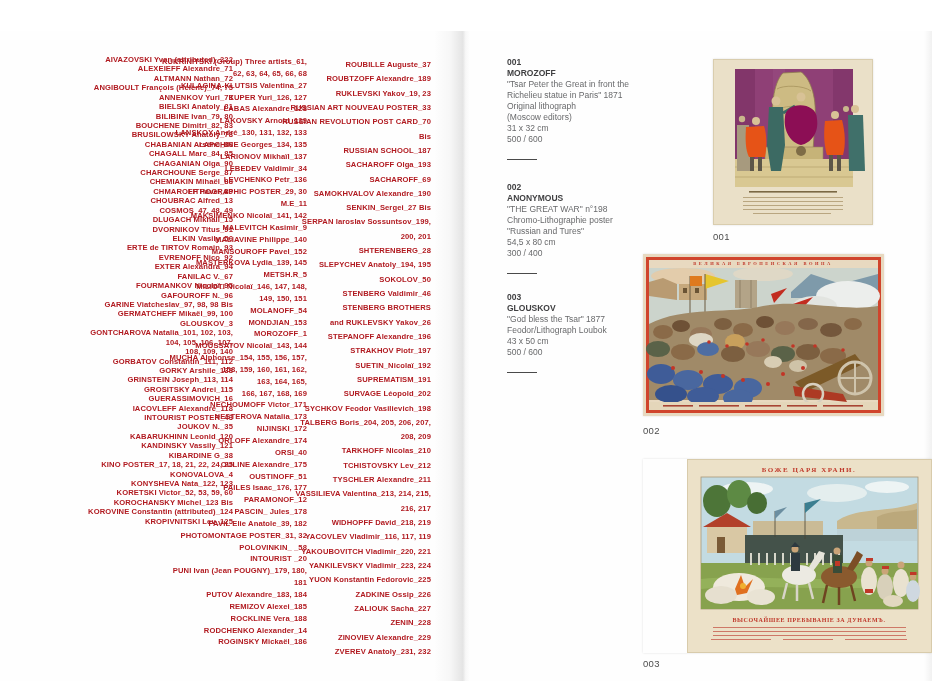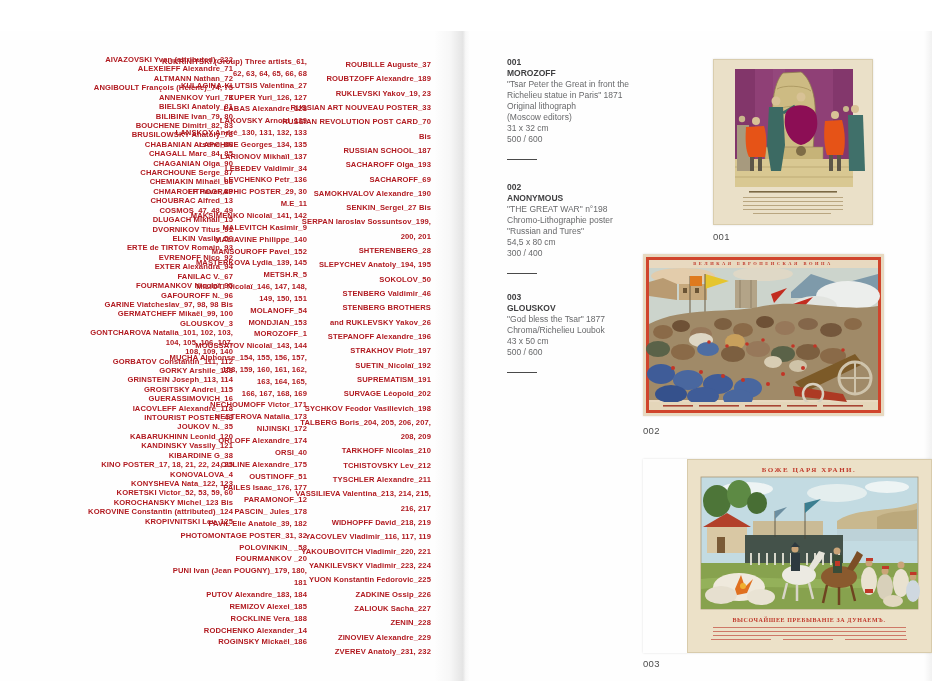--- a/index.html
+++ b/index.html
@@ -149,21 +149,21 @@
         <div class="line">ORLOFF Alexandre_174</div>
         <div class="line">ORSI_40</div>
         <div class="line">OULINE Alexandre_175</div>
         <div class="line">OUSTINOFF_51</div>
         <div class="line">PAILES Isaac_176, 177</div>
         <div class="line">PARAMONOF_12</div>
         <div class="line">PASCIN_ Jules_178</div>
         <div class="line">PAVIL Elie Anatole_39, 182</div>
         <div class="line">PHOTOMONTAGE POSTER_31, 32</div>
         <div class="line">POLOVINKIN_ _58</div>
-        <div class="line">FOURMANKOV _20</div>
+        <div class="line">INTOURIST _20</div>
         <div class="line">PUNI Ivan (Jean POUGNY)_179, 180,</div>
         <div class="line">181</div>
         <div class="line">PUTOV Alexandre_183, 184</div>
         <div class="line">REMIZOV Alexei_185</div>
         <div class="line">ROCKLINE Vera_188</div>
         <div class="line">RODCHENKO Alexander_14</div>
         <div class="line">ROGINSKY Mickaël_186</div>
       </div>
     <div id="index-col-3" class="index-col">
         <div class="line">ROUBILLE Auguste_37</div>
@@ -242,21 +242,21 @@
           <div class="line">300 / 400</div>
         </div>
       <div class="lot-rule"></div>
     </div>
 
     <div id="lot-3" class="lot">
       <div class="lot-number">003</div>
       <div class="lot-artist">GLOUSKOV</div>
       <div class="lot-details">
           <div class="line">"God bless the Tsar" 1877</div>
-          <div class="line">Chroma/Richelieu Loubok</div>
+          <div class="line">Feodor/Lithograph Loubok</div>
           <div class="line">43 x 50 cm</div>
           <div class="line">500 / 600</div>
         </div>
       <div class="lot-rule"></div>
     </div>
 
     <div id="plate-1" class="plate">
       <svg viewBox="0 0 160 166">
         <rect width="160" height="166" fill="#eae0c8"></rect>
         <rect x="0.5" y="0.5" width="159" height="165" fill="none" stroke="#d9cdae"></rect>

